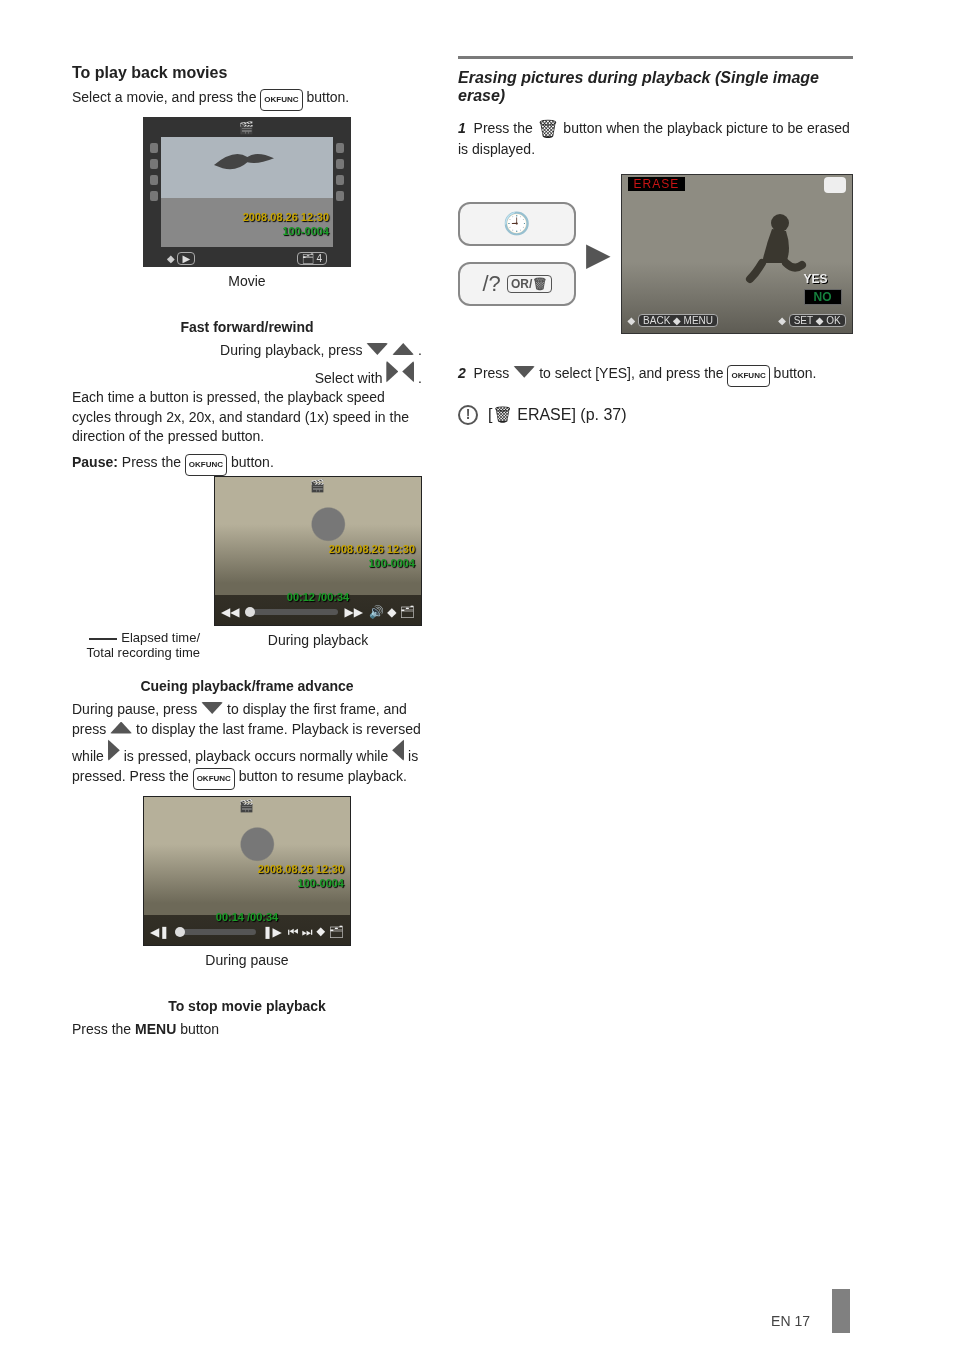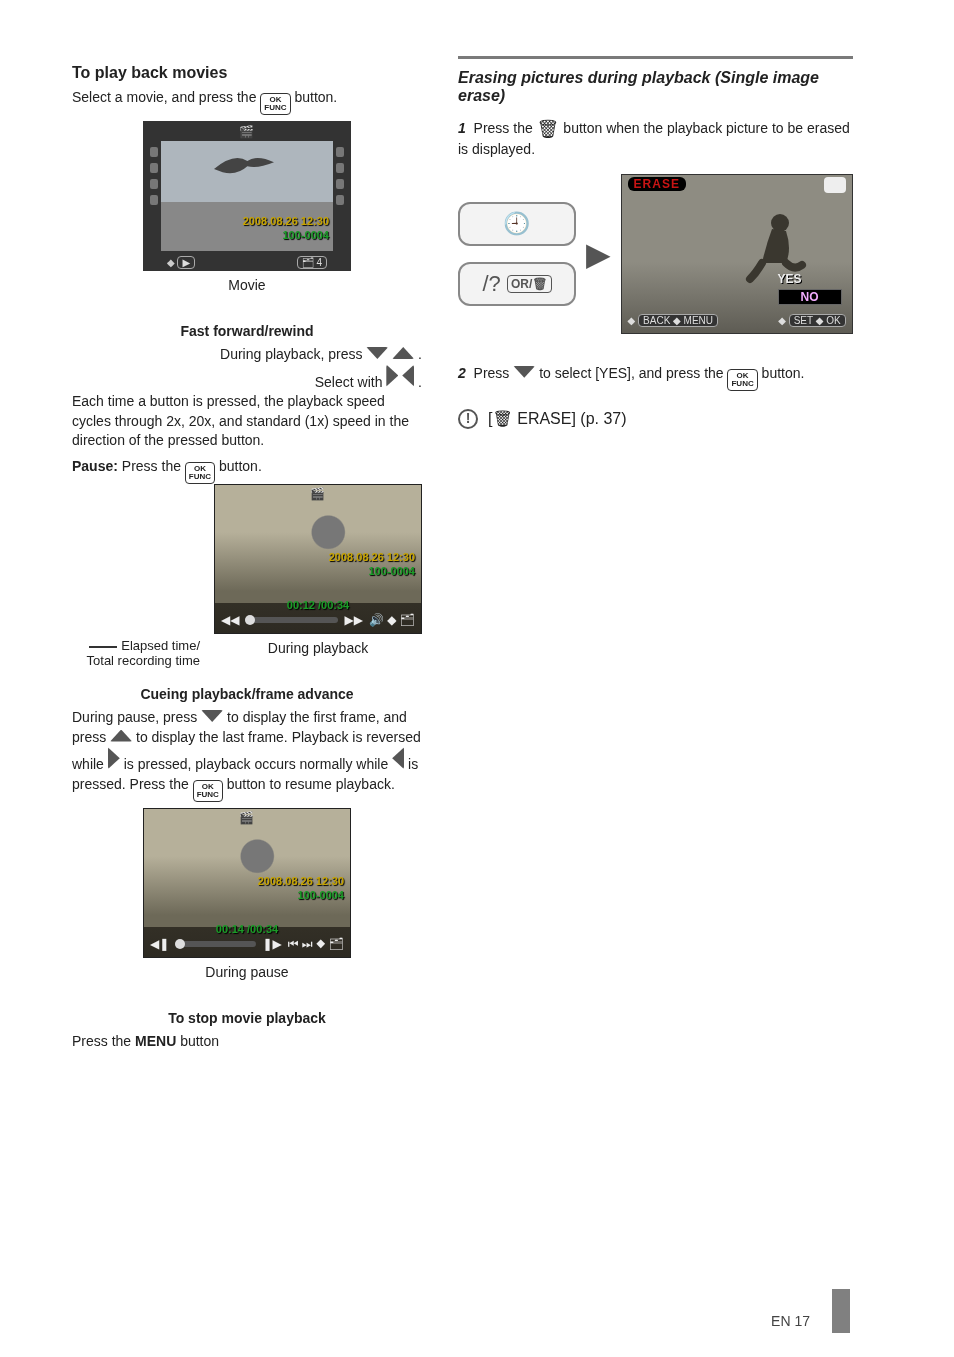--- a/index.html
+++ b/index.html
@@ -41,34 +41,34 @@
   .rail { flex:1; height:6px; background:#555; position:relative; border-radius:3px; }
   .rail::after { content:""; position:absolute; left:0; top:-2px; width:10px; height:10px; background:#ddd; border-radius:50%; }
   .glyph { color:#eee; font-size:12px; }
 
   
   .erase-row { display:flex; align-items: center; gap: 10px; }
   .btn-stack { display:flex; flex-direction: column; gap: 16px; width: 118px; }
   .btn-capsule { height: 44px; border: 2px solid #888; border-radius: 12px; display:flex; align-items:center; justify-content:center; font-size: 22px; color:#555; background:#f3f3f3; }
   .arrow-right { font-size: 32px; color: #555; }
   .erase-thumb { width: 232px; height: 160px; background: linear-gradient(#8e8c82 55%, #5e5c54 100%); position: relative; border: 1px solid #333; }
-  .erase-title { position:absolute; top:2px; left:6px; background:#000; color:#c71414; font-weight:700; padding:0 6px; font-size: 12px; letter-spacing: 1px; border-radius: 6px; }
+  .erase-title { position:absolute; top:2px; left:6px; background:#000; color:#c71414; font-weight:400; padding:0 6px; font-size: 12px; letter-spacing: 1px; }
   .speech { position:absolute; top:2px; right:6px; width:22px; height:16px; border-radius:4px; background:#eee; }
   .speech::after{content:"";position:absolute;left:4px;bottom:-5px;border:5px solid transparent;border-top-color:#eee;}
   .erase-opts { position:absolute; right:10px; bottom:28px; }
   .opt { color:#eee; font-size:12px; padding:1px 0; text-shadow: 1px 1px #000; font-weight: bold;}
-  .opt.sel { background:#000; color:#f0abfc; display:inline-block; padding:0 22px; font-weight:700; border:1px solid #666; }
+  .opt.sel { background:#000; color:#15803d; display:inline-block; padding:0 9px; font-weight:700; border:1px solid #666; }
   .sit-person { position:absolute; right:36px; top:30px; width:80px; height:80px; }
   .erase-bot { position:absolute; left:6px; right:6px; bottom:6px; display:flex; justify-content:space-between; color:#ddd; font-size:10px; }
 
   .hint-row { display:flex; align-items:center; gap:10px; margin-top: 18px; }
   .note-icon { width:20px; height:20px; border-radius:50%; border:2px solid #555; position:relative; }
   .note-icon::after { content:"!"; position:absolute; left:50%; top:50%; transform:translate(-50%,-54%); font-weight:700; color:#555; font-size:14px; }
   .key-capsule { display:inline-flex; align-items:center; justify-content:center; border:1.5px solid #333; border-radius:4px; min-width:28px; height:22px; padding:0 4px; font-size:10px; font-weight:700; line-height:1; }
-  .okfunc { flex-direction:column; padding:1px 3px; }
+  .okfunc { flex-direction:row; padding:1px 3px; }
   .okfunc span { font-size:8px; line-height:1; }
   .dir-tri { display:inline-block; width:22px; height:12px; background:#555; clip-path: polygon(50% 100%, 0 0, 100% 0); border-radius:2px; }
   .dir-tri.up { clip-path: polygon(50% 0, 0 100%, 100% 100%); }
   .dir-tri.left { width:12px; height:22px; clip-path: polygon(0 50%, 100% 0, 100% 100%); }
   .dir-tri.right { width:12px; height:22px; clip-path: polygon(100% 50%, 0 0, 0 100%); }
   .page-num { position:absolute; right: 40px; bottom: 28px; font-size: 14px; color:#444; }
   .tab-right { position:absolute; right:0; bottom: 24px; width: 18px; height: 44px; background:#808080; }
   .menu-bold { font-weight:700; }
   .led-line { display:inline-block; width:28px; height:2px; background:#333; margin-right:4px; vertical-align:middle; }
 </style>

